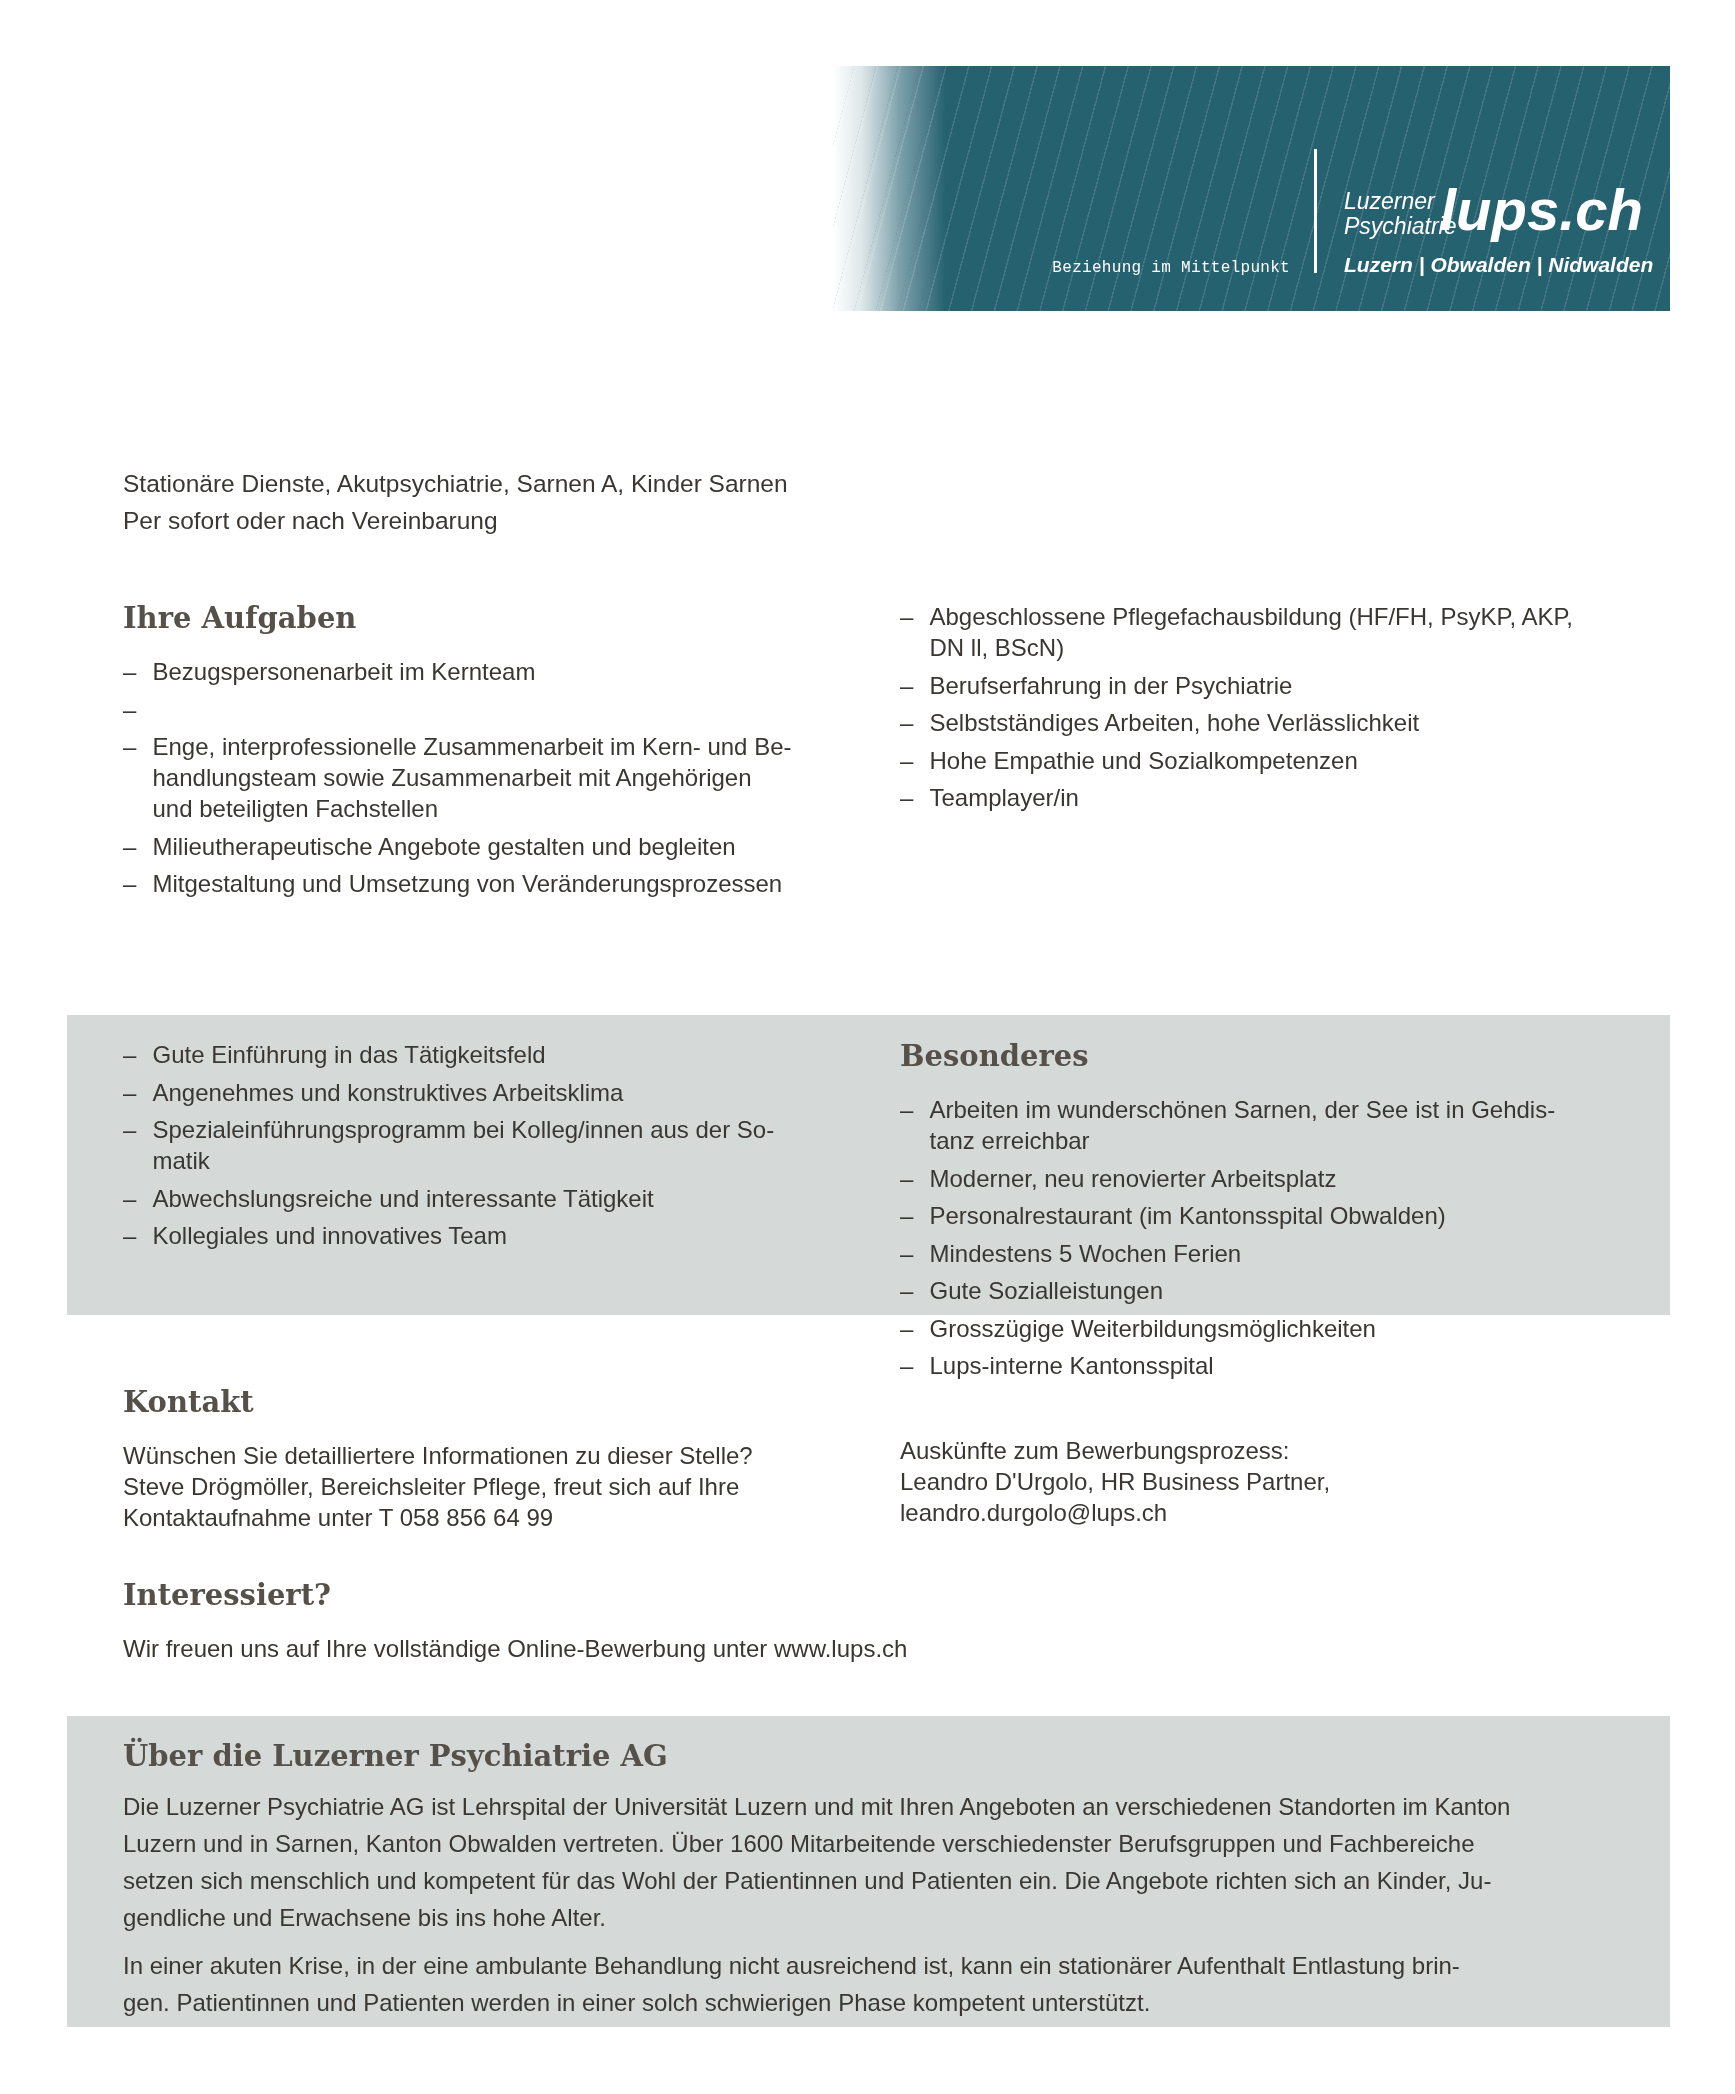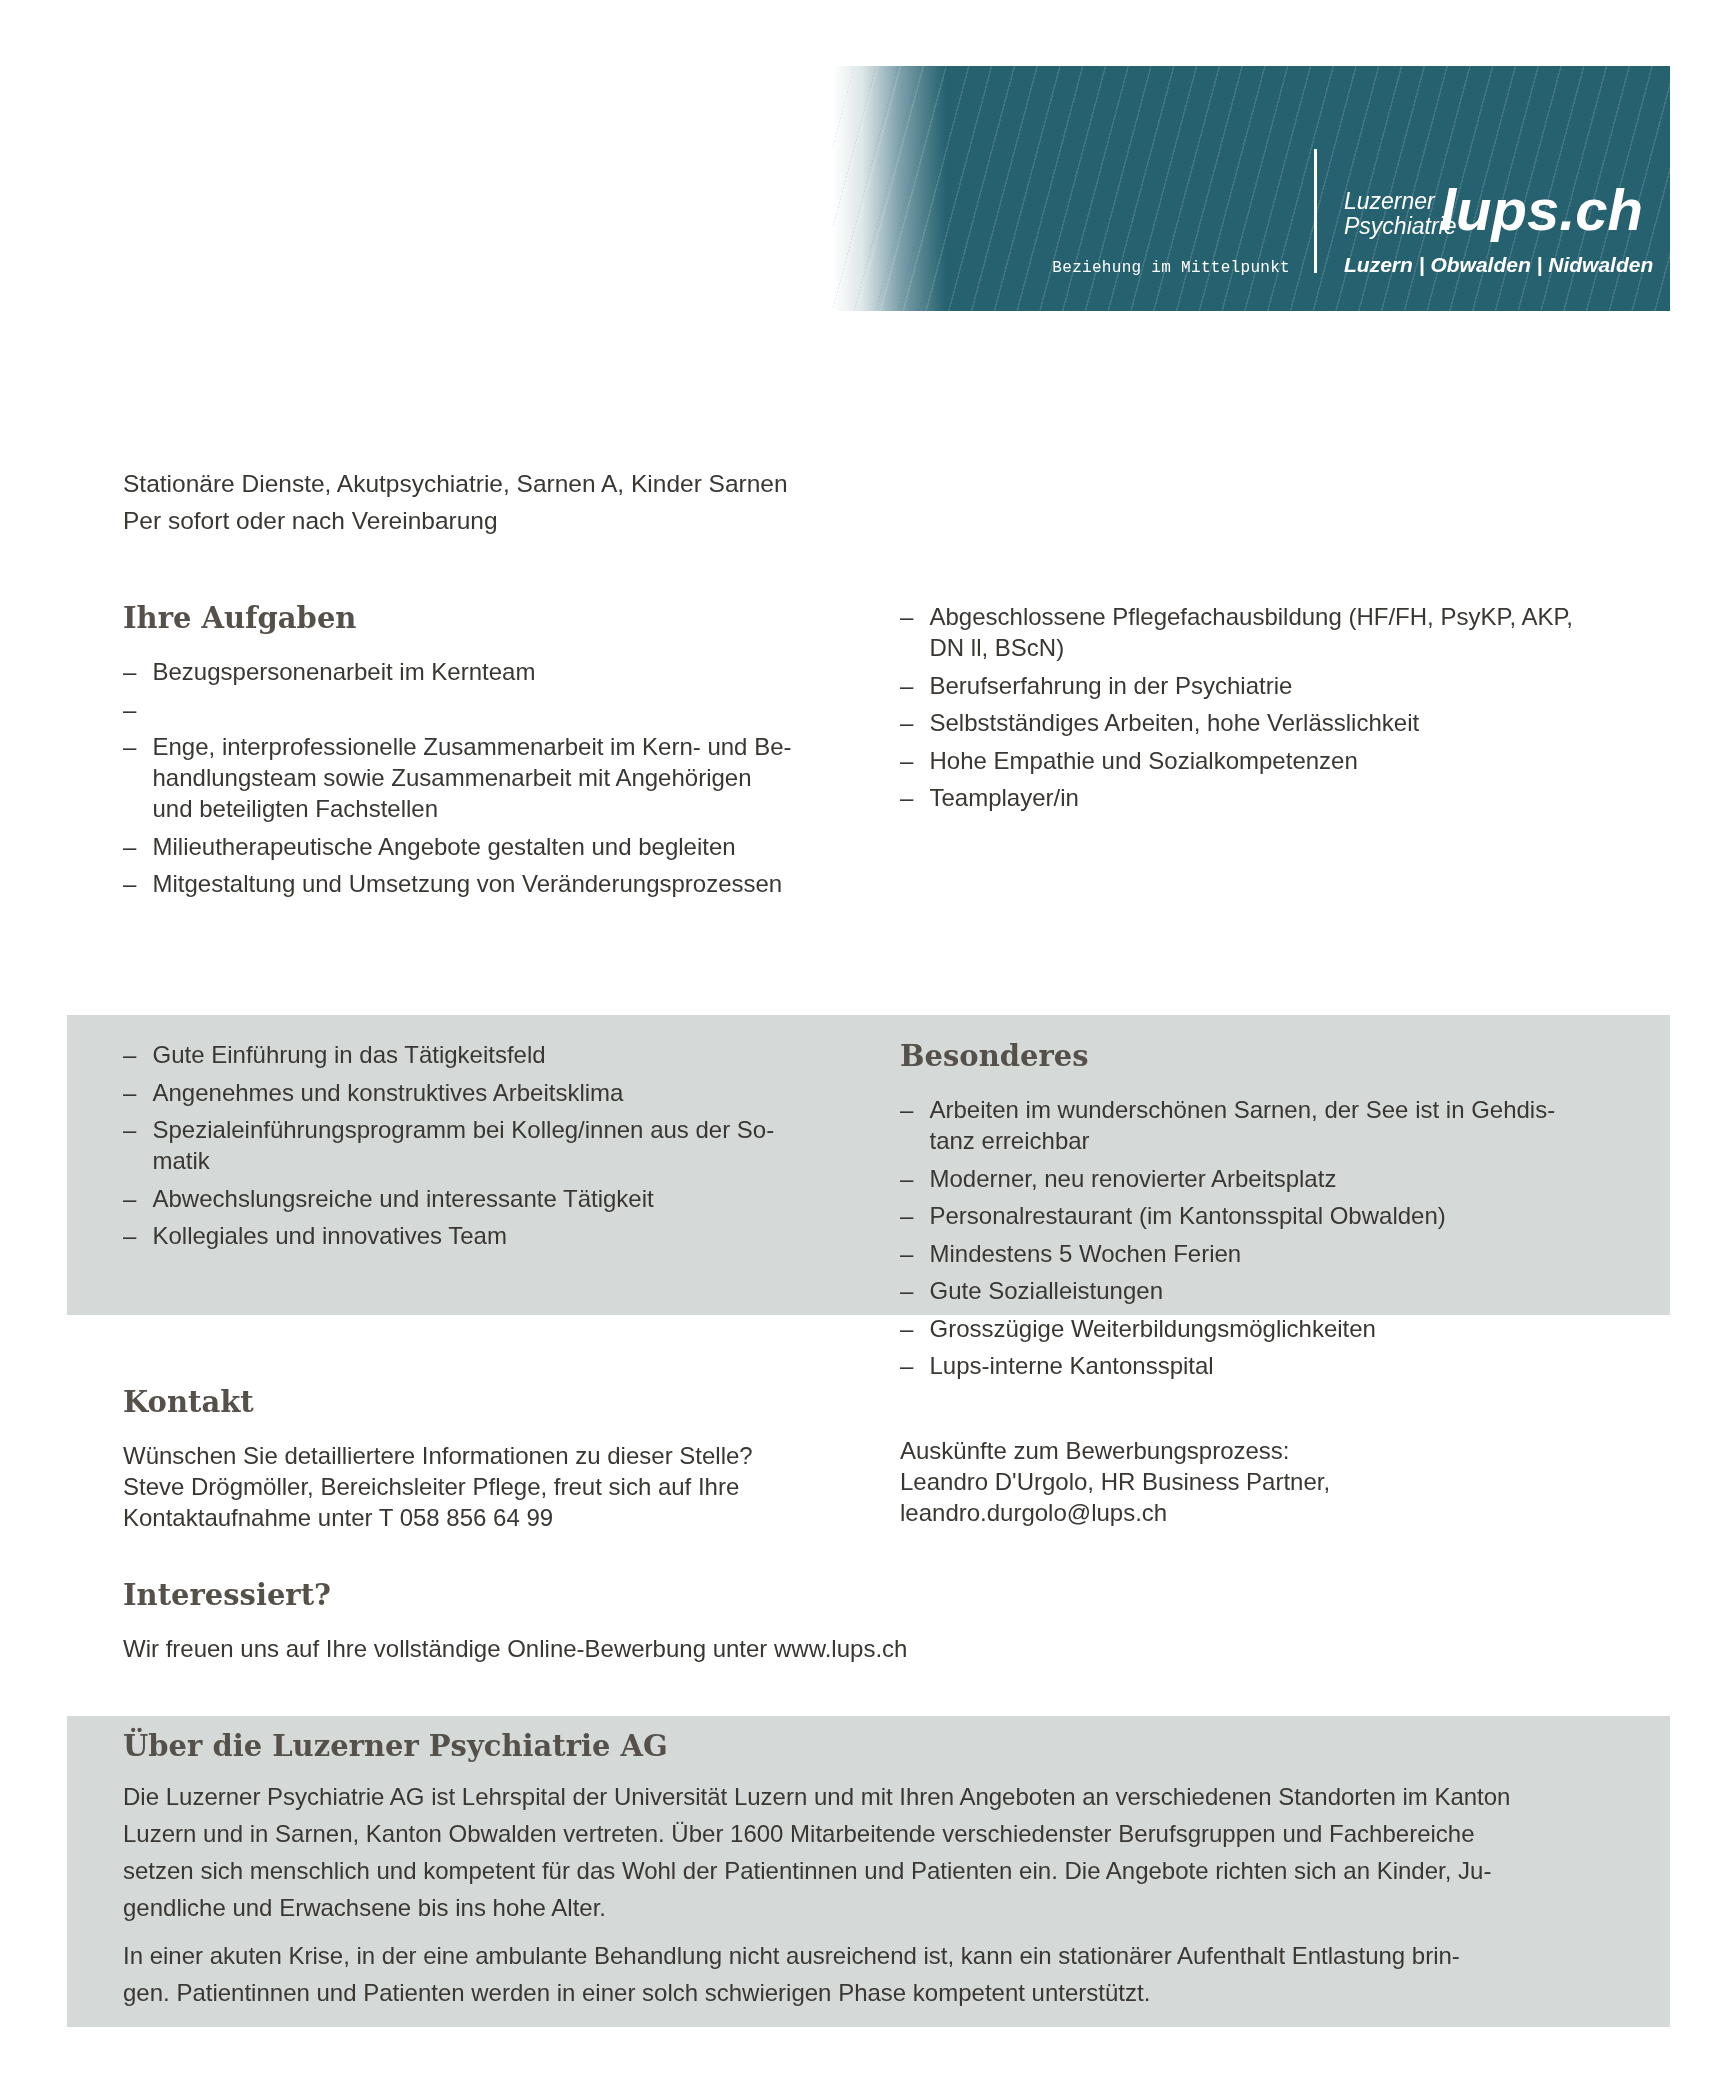--- a/index.html
+++ b/index.html
@@ -47,21 +47,21 @@
   
   .sec-kontakt{position:absolute;left:123px;top:1385px;width:736px;}
   .contact-text{font-size:24px;line-height:31px;color:#3a3733;white-space:pre-line;margin-top:16.4px;}
   .kontakt-right{position:absolute;left:900px;top:1435px;width:769px;
       font-size:24px;line-height:31px;color:#3a3733;white-space:pre-line;}
   .sec-interessiert{position:absolute;left:123px;top:1578px;width:1146px;}
   .interessiert-text{font-size:24px;line-height:31px;color:#3a3733;margin-top:11.5px;white-space:pre-line;}
 
   
   .panel-about{position:absolute;left:67px;top:1716px;width:1603px;height:311px;background:#d5dad8;
-      box-sizing:border-box;padding:13px 49px 0 56px;}
+      box-sizing:border-box;padding:23px 49px 0 56px;}
   .panel-about h2.sec{margin-bottom:14.7px;}
   .about-p{font-size:24px;line-height:37px;color:#3a3733;white-space:pre-line;margin:0 0 11.5px 0;}
 </style>
 </head>
 <body>
 
 <div class="page">
 
   <header class="banner">
     <div class="banner-tagline">Beziehung im Mittelpunkt</div>

